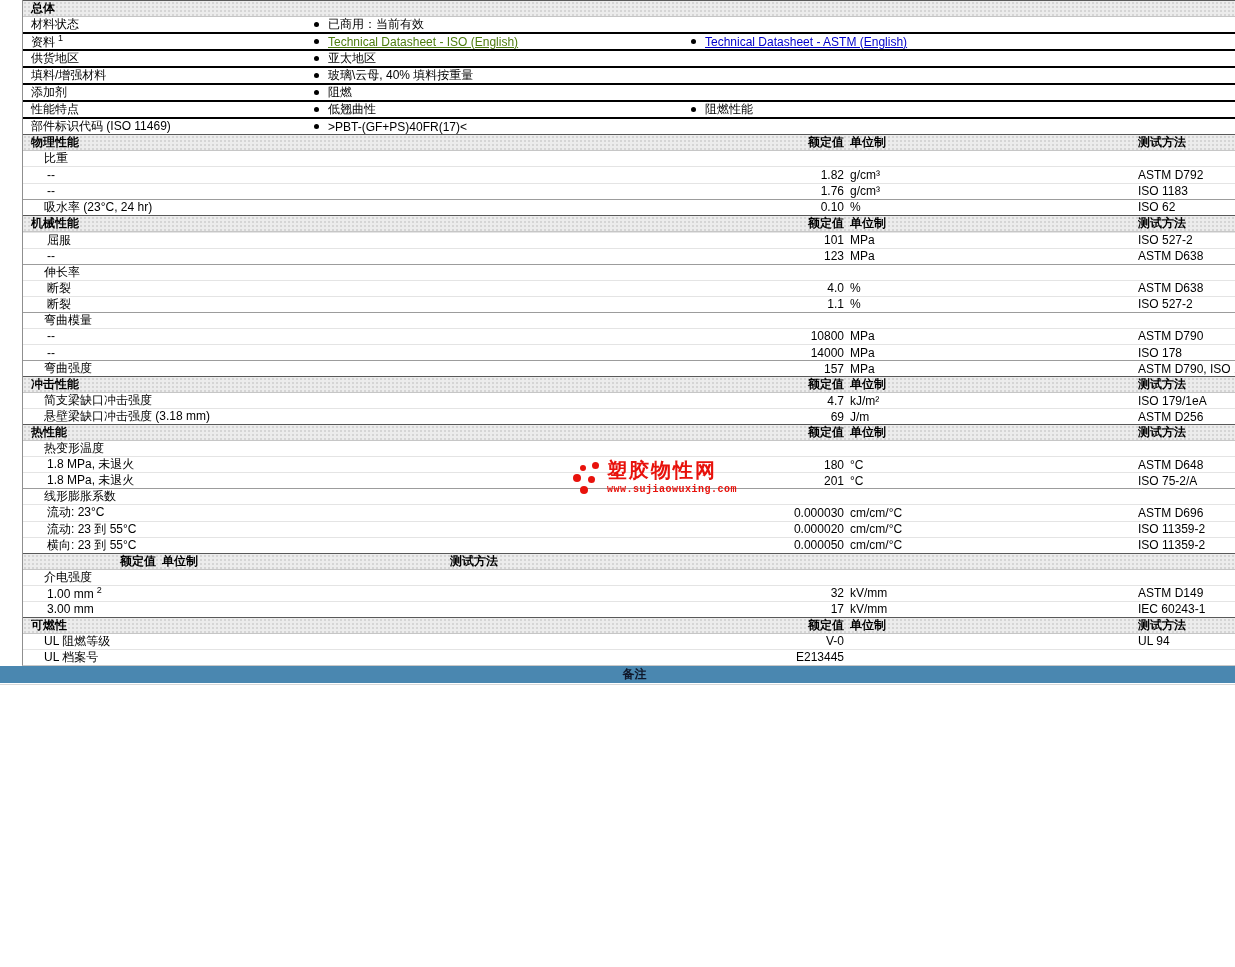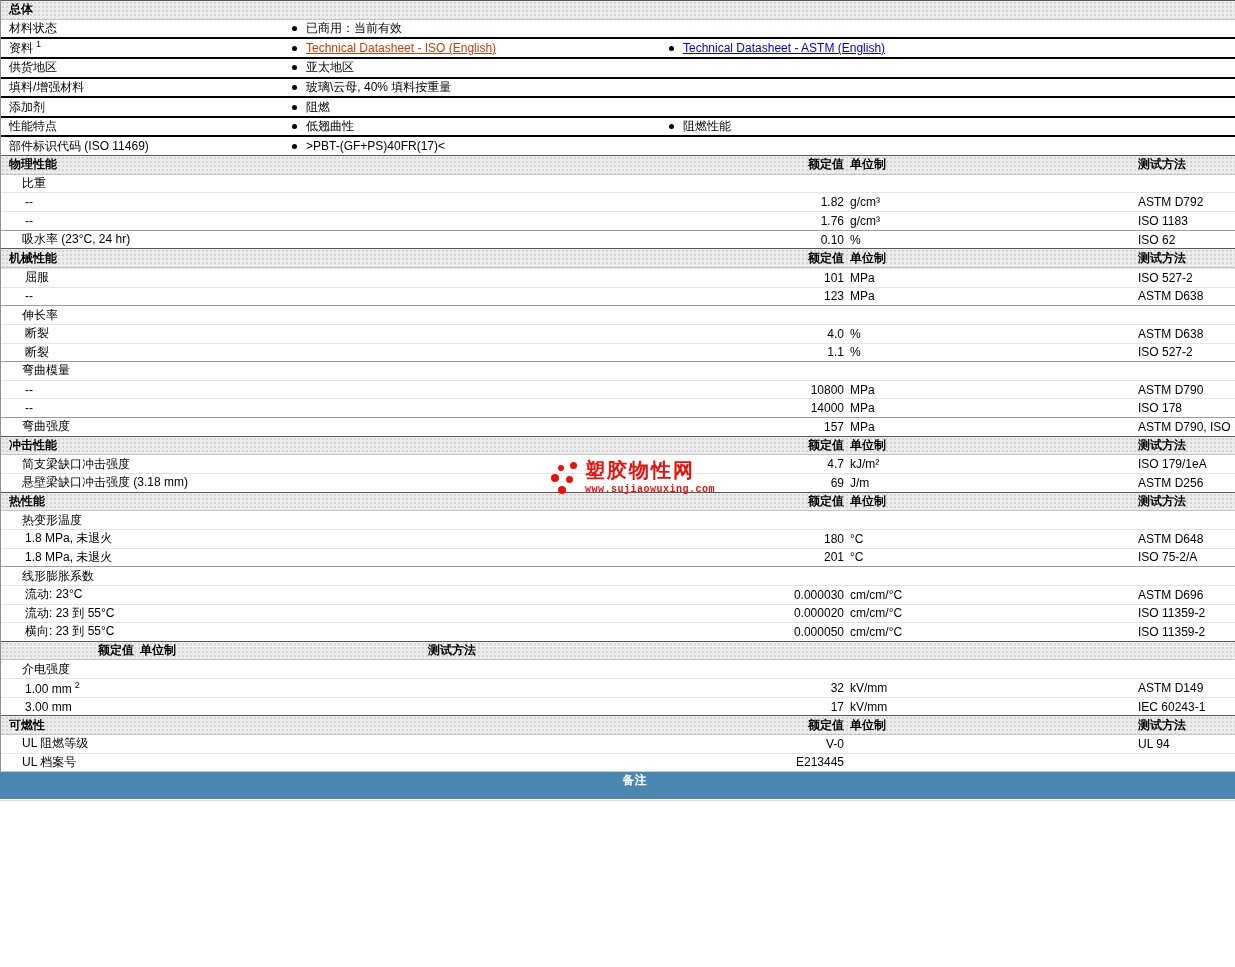--- a/index.html
+++ b/index.html
@@ -1,19 +1,19 @@
 <!DOCTYPE html>
 <html><head>
 <meta charset="utf-8">
 <style>
   html,body{margin:0;padding:0;background:#fff;}
   body{font-family:"Liberation Sans","DejaVu Sans",sans-serif;font-size:12px;color:#000;}
   #page{width:1235px;height:967px;position:relative;overflow:hidden;background:#fff;}
-  #sheet{height:772px;display:flex;flex-direction:column;position:relative;
-         border-left:1px solid #8f8f8f;border-bottom:1px solid #c9c9c9;box-sizing:border-box;}
+  #sheet{height:666px;display:flex;flex-direction:column;position:relative;
+         border-left:1px solid #8f8f8f;border-bottom:1px solid #c9c9c9;box-sizing:border-box;margin-left:22px;}
   .row{flex:1 1 0;min-height:0;display:flex;align-items:center;overflow:hidden;}
   
   .sec-head{background-color:#ececec;
             background-image:radial-gradient(#d5d5d5 1px,transparent 1.2px);
             background-size:4px 4px;
             border-top:1px solid #595959;border-bottom:1px solid #c6c6c6;
             font-weight:bold;}
   .sec-title{flex:1 1 auto;padding-left:8px;white-space:nowrap;}
   
   .g-row{border-top:2px solid #000000;}
@@ -37,21 +37,21 @@
   .colhead{font-weight:bold;}
   sup.sup{font-size:9px;margin-left:3px;}
   
   #watermark{position:absolute;left:548px;top:460px;display:flex;align-items:flex-start;pointer-events:none;}
   #wm-dots{width:32px;height:38px;position:relative;flex:none;}
   #wm-dots i{position:absolute;border-radius:50%;}
   #wm-text{margin-left:4px;font-family:Liberation Mono, monospace;}
   #wm-brand{font-size:20px;font-weight:bold;letter-spacing:2px;line-height:24px;white-space:nowrap;}
   #wm-url{font-size:10px;font-weight:bold;letter-spacing:0.5px;white-space:nowrap;}
   
-  #notes-bar{height:27px;line-height:17px;text-align:center;color:#ffffff;font-weight:bold;padding-left:34px;}
+  #notes-bar{height:17px;line-height:17px;text-align:center;color:#0f172a;font-weight:bold;padding-left:34px;}
   #bottom-strip{height:1px;margin-top:1px;border-top:1px solid #d9d9d9;}
 </style>
 </head>
 <body>
 
 <div id="page">
   <div id="sheet">
 
     <div class="row sec-head">
         <span class="sec-title">总体</span>
@@ -60,21 +60,21 @@
         <div class="g-label">材料状态</div>
         <div class="g-item g-item1">
           <span class="bullet"></span>
           <span class="g-text">已商用：当前有效</span>
         </div>
       </div>
       <div class="row g-row">
         <div class="g-label">资料<sup class="sup">1</sup></div>
         <div class="g-item g-item1">
           <span class="bullet"></span>
-          <a class="dlink" href="#" style="color: #c2410c;">Technical Datasheet - ISO (English)</a>
+          <a class="dlink" href="#" style="color: #4d7c0f;">Technical Datasheet - ISO (English)</a>
         </div>
         <div class="g-item g-item2">
           <span class="bullet"></span>
           <a class="dlink" href="#" style="color: rgb(0, 0, 204);">Technical Datasheet - ASTM (English)</a>
         </div>
       </div>
       <div class="row g-row">
         <div class="g-label">供货地区</div>
         <div class="g-item g-item1">
           <span class="bullet"></span>

